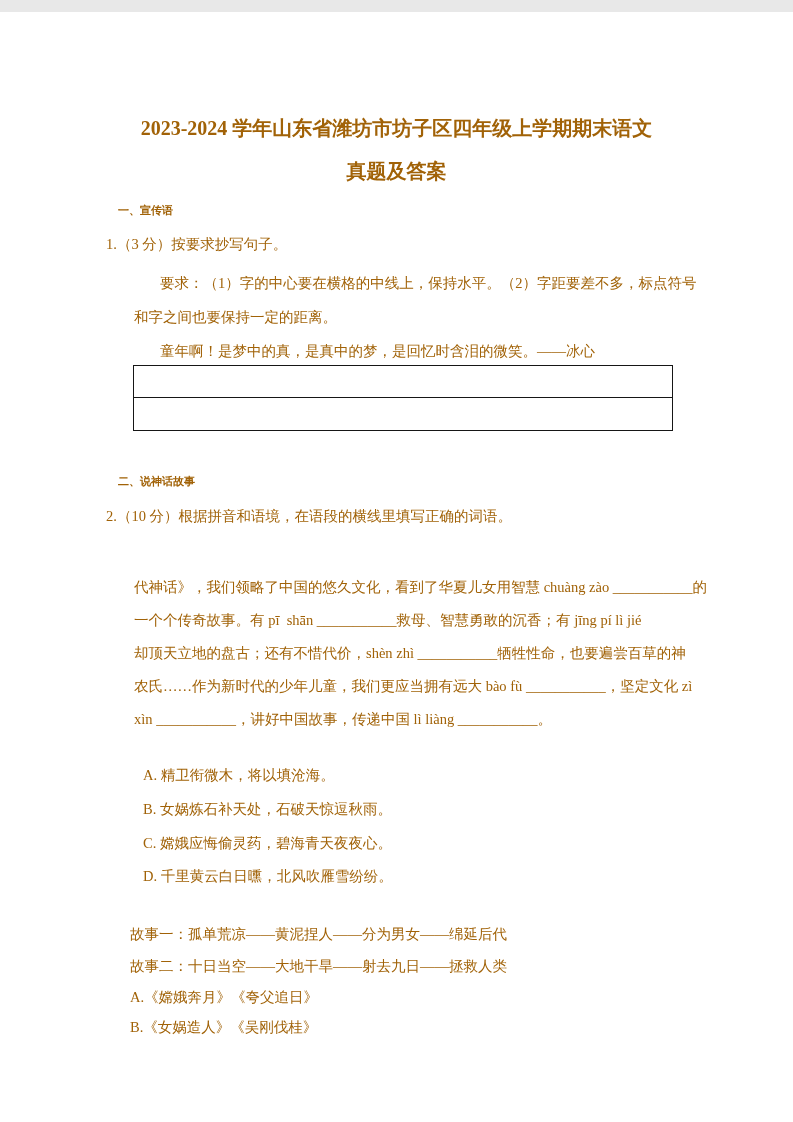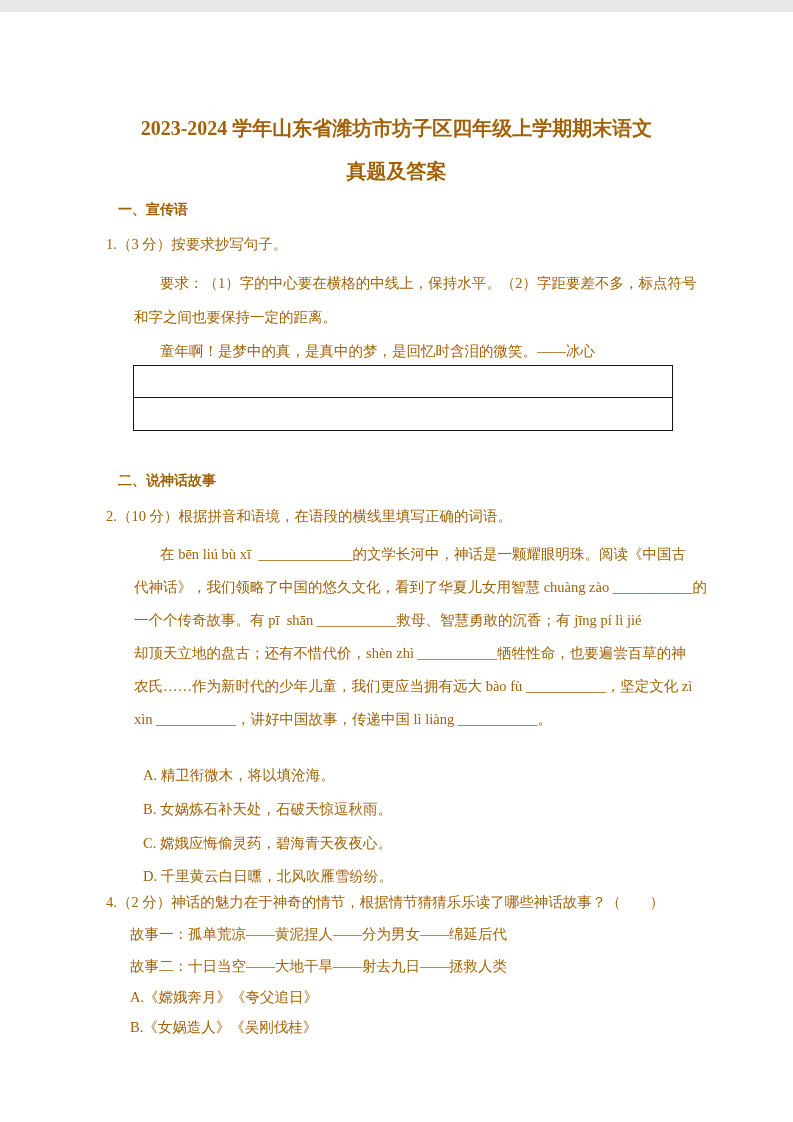--- a/index.html
+++ b/index.html
@@ -23,21 +23,21 @@
     position: absolute;
     left: 0;
     width: 100%;
     text-align: center;
     font-size: 20px;
     font-weight: bold;
     white-space: pre;
   }
   .sec-heading {
     font-weight: bold;
-    font-size: 14px;
+    font-size: 11px;
     left: 118px;
   }
   .stem    { left: 106px; text-align: right; }
   .indent1 { left: 160px; text-align: center; }  
   .body-l  { left: 134px; }  
   .opt3    { left: 143px; }  
   .sub4    { left: 130px; }  
   .answer-box {
     position: absolute;
     left: 133px;
@@ -70,31 +70,29 @@
   <div class="line indent1" style="top:329px">童年啊！是梦中的真，是真中的梦，是回忆时含泪的微笑。——冰心</div>
 
   <div class="answer-box">
     <div class="row-top"></div>
     <div class="row-bottom"></div>
   </div>
 
   <div class="line sec-heading" style="top:459px">二、说神话故事</div>
 
   <div class="line stem" style="top:494px">2.（10 分）根据拼音和语境，在语段的横线里填写正确的词语。</div>
-  <div class="line indent1" style="top:532px">在 bēn liú bù xī  _____________的文学长河中，神话是一颗耀眼明珠。阅读《中国古</div>
   <div class="line body-l" style="top:565px">代神话》，我们领略了中国的悠久文化，看到了华夏儿女用智慧 chuàng zào ___________的</div>
   <div class="line body-l" style="top:598px">一个个传奇故事。有 pī  shān ___________救母、智慧勇敢的沉香；有 jīng pí lì jié</div>
   <div class="line body-l" style="top:631px">却顶天立地的盘古；还有不惜代价，shèn zhì ___________牺牲性命，也要遍尝百草的神</div>
   <div class="line body-l" style="top:664px">农氏……作为新时代的少年儿童，我们更应当拥有远大 bào fù ___________，坚定文化 zì</div>
   <div class="line body-l" style="top:697px">xìn ___________，讲好中国故事，传递中国 lì liàng ___________。</div>
 
   <div class="line opt3" style="top:787px">B. 女娲炼石补天处，石破天惊逗秋雨。</div>
   <div class="line opt3" style="top:753px">A. 精卫衔微木，将以填沧海。</div>
   <div class="line opt3" style="top:821px">C. 嫦娥应悔偷灵药，碧海青天夜夜心。</div>
   <div class="line opt3" style="top:854px">D. 千里黄云白日曛，北风吹雁雪纷纷。</div>
 
-  <div class="line stem" style="top:880px">4.（2 分）神话的魅力在于神奇的情节，根据情节猜猜乐乐读了哪些神话故事？（        ）</div>
   <div class="line sub4" style="top:912px">故事一：孤单荒凉——黄泥捏人——分为男女——绵延后代</div>
   <div class="line sub4" style="top:944px">故事二：十日当空——大地干旱——射去九日——拯救人类</div>
   <div class="line sub4" style="top:1005px">B.《女娲造人》《吴刚伐桂》</div>
   <div class="line sub4" style="top:975px">A.《嫦娥奔月》《夸父追日》</div>
 
 </div>
 
 </body></html>

